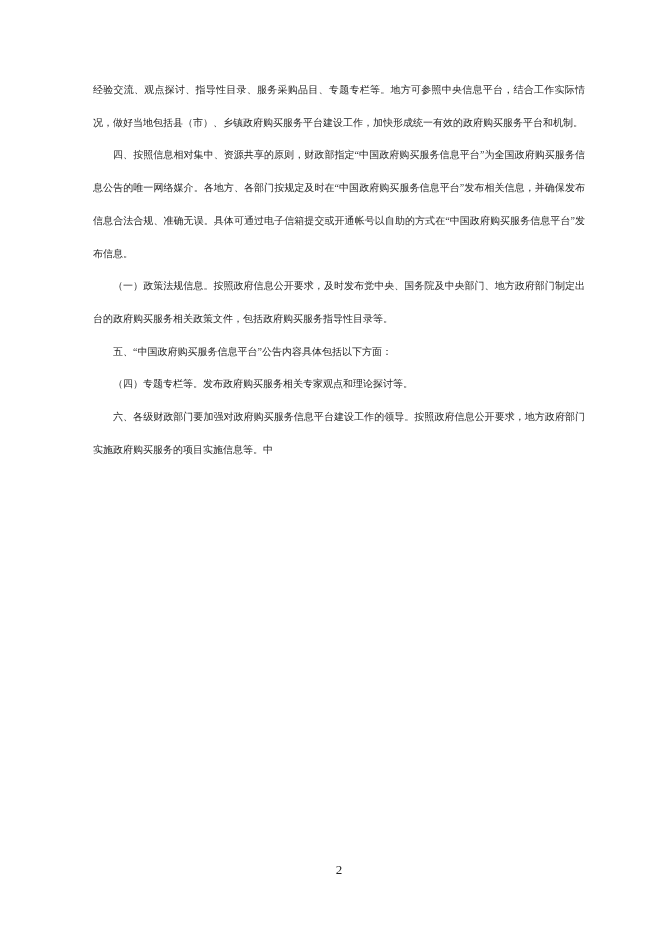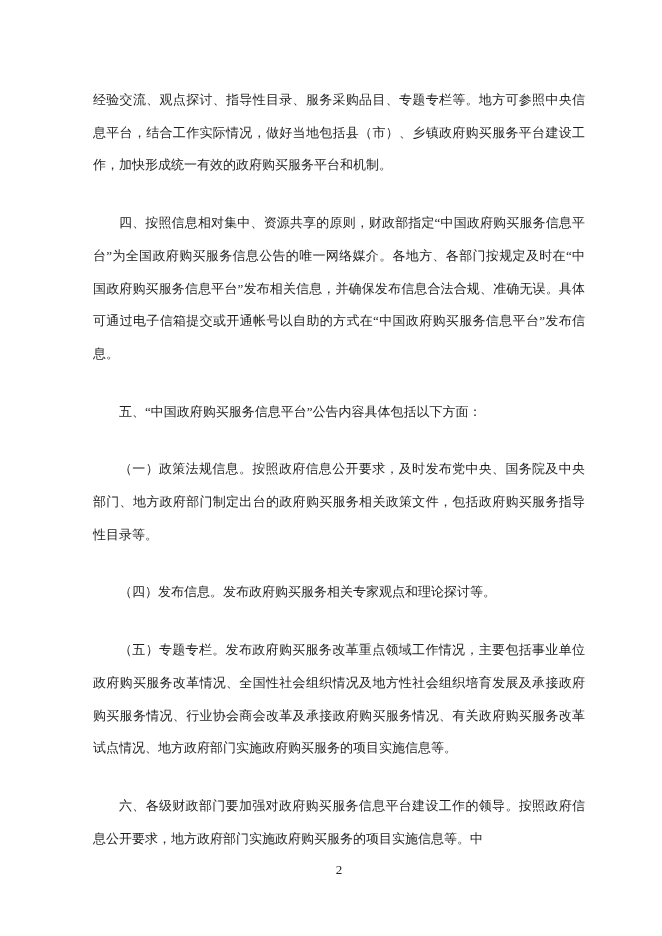--- a/index.html
+++ b/index.html
@@ -12,55 +12,53 @@
     width: 662px;
     height: 936px;
     background: #ffffff;
     overflow: hidden;
     font-family: "Liberation Serif", "DejaVu Serif", serif;
     color: #1e1e1e;
   }
   .content {
     position: absolute;
     left: 93px;
-    top: 84px;
+    top: 74px;
     width: 492px;
-    font-size: 13px;
+    font-size: 10px;
     line-height: 32.7px;
     text-align: justify;
     text-justify: inter-character;
     font-family: Liberation Serif, serif;
   }
   .content p {
     margin: 0;
     padding: 0;
     word-break: break-all;
   }
   .content p.indent {
     text-indent: 2em;
-    margin-top: 25px;
   }
   .page-number {
     position: absolute;
     left: 93px;
     top: 861px;
     width: 492px;
     text-align: center;
     font-size: 13px;
     line-height: 18px;
     color: #1e1e1e;
   }
 </style>
 </head>
 <body>
 
 <div class="page">
   <div class="content">
     <p>经验交流、观点探讨、指导性目录、服务采购品目、专题专栏等。地方可参照中央信息平台，结合工作实际情况，做好当地包括县（市）、乡镇政府购买服务平台建设工作，加快形成统一有效的政府购买服务平台和机制。</p>
     <p class="indent">四、按照信息相对集中、资源共享的原则，财政部指定“中国政府购买服务信息平台”为全国政府购买服务信息公告的唯一网络媒介。各地方、各部门按规定及时在“中国政府购买服务信息平台”发布相关信息，并确保发布信息合法合规、准确无误。具体可通过电子信箱提交或开通帐号以自助的方式在“中国政府购买服务信息平台”发布信息。</p>
+    <p class="indent">（一）政策法规信息。按照政府信息公开要求，及时发布党中央、国务院及中央部门、地方政府部门制定出台的政府购买服务相关政策文件，包括政府购买服务指导性目录等。</p>
     <p class="indent">五、“中国政府购买服务信息平台”公告内容具体包括以下方面：</p>
-    <p class="indent">（一）政策法规信息。按照政府信息公开要求，及时发布党中央、国务院及中央部门、地方政府部门制定出台的政府购买服务相关政策文件，包括政府购买服务指导性目录等。</p>
-    <p class="indent">（四）发布信息。发布政府购买服务相关专家观点和理论探讨等。</p>
-    <p class="indent">（五）专题专栏。发布政府购买服务改革重点领域工作情况，主要包括事业单位政府购买服务改革情况、全国性社会组织情况及地方性社会组织培育发展及承接政府购买服务情况、行业协会商会改革及承接政府购买服务情况、有关政府购买服务改革试点情况、地方政府部门实施政府购买服务的项目实施信息等。</p>
+    <p class="indent">（四）专题专栏等。发布政府购买服务相关专家观点和理论探讨等。</p>
     <p class="indent">六、各级财政部门要加强对政府购买服务信息平台建设工作的领导。按照政府信息公开要求，地方政府部门实施政府购买服务的项目实施信息等。中</p>
   </div>
   <div class="page-number">2</div>
 </div>
 
 </body></html>

